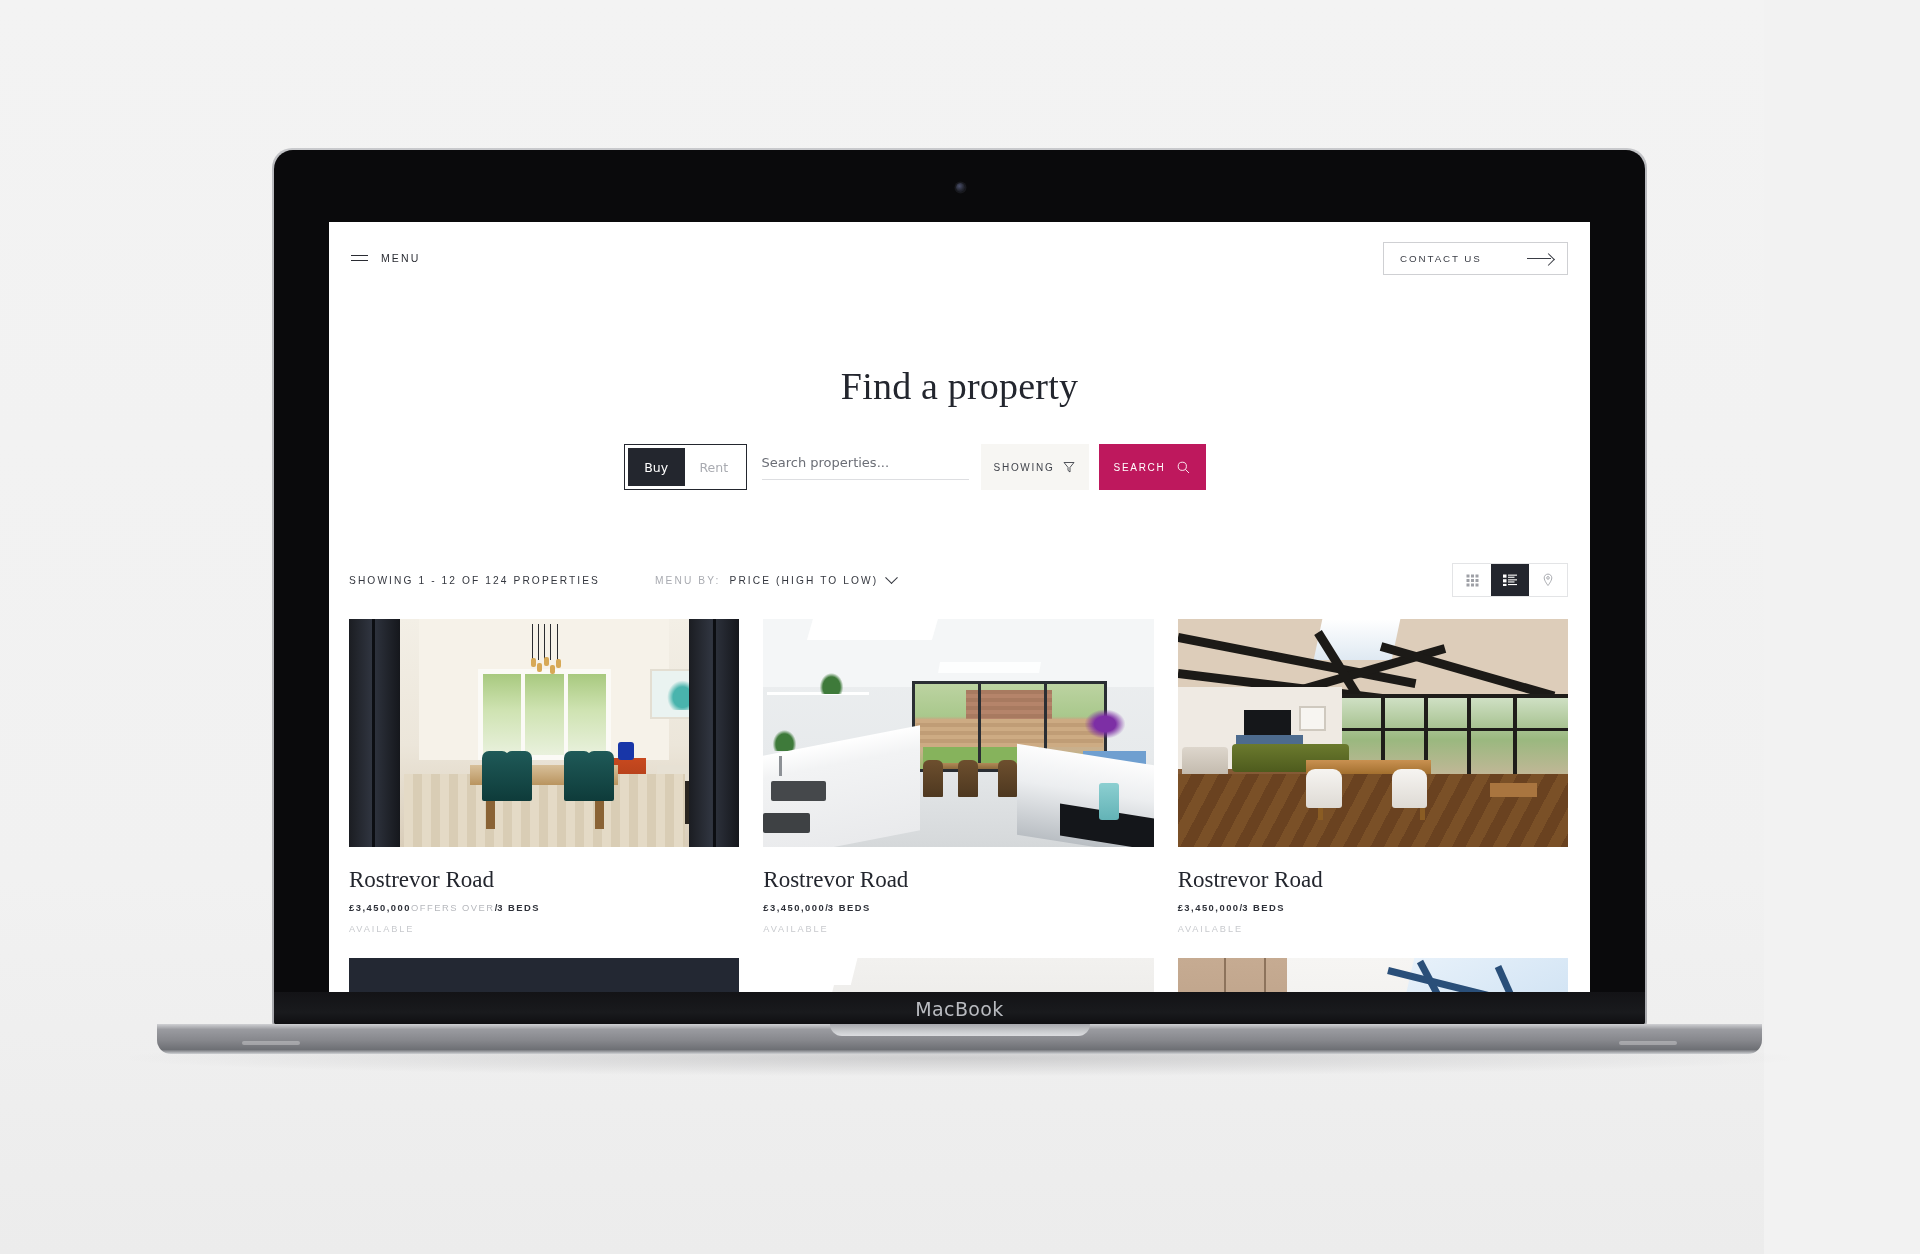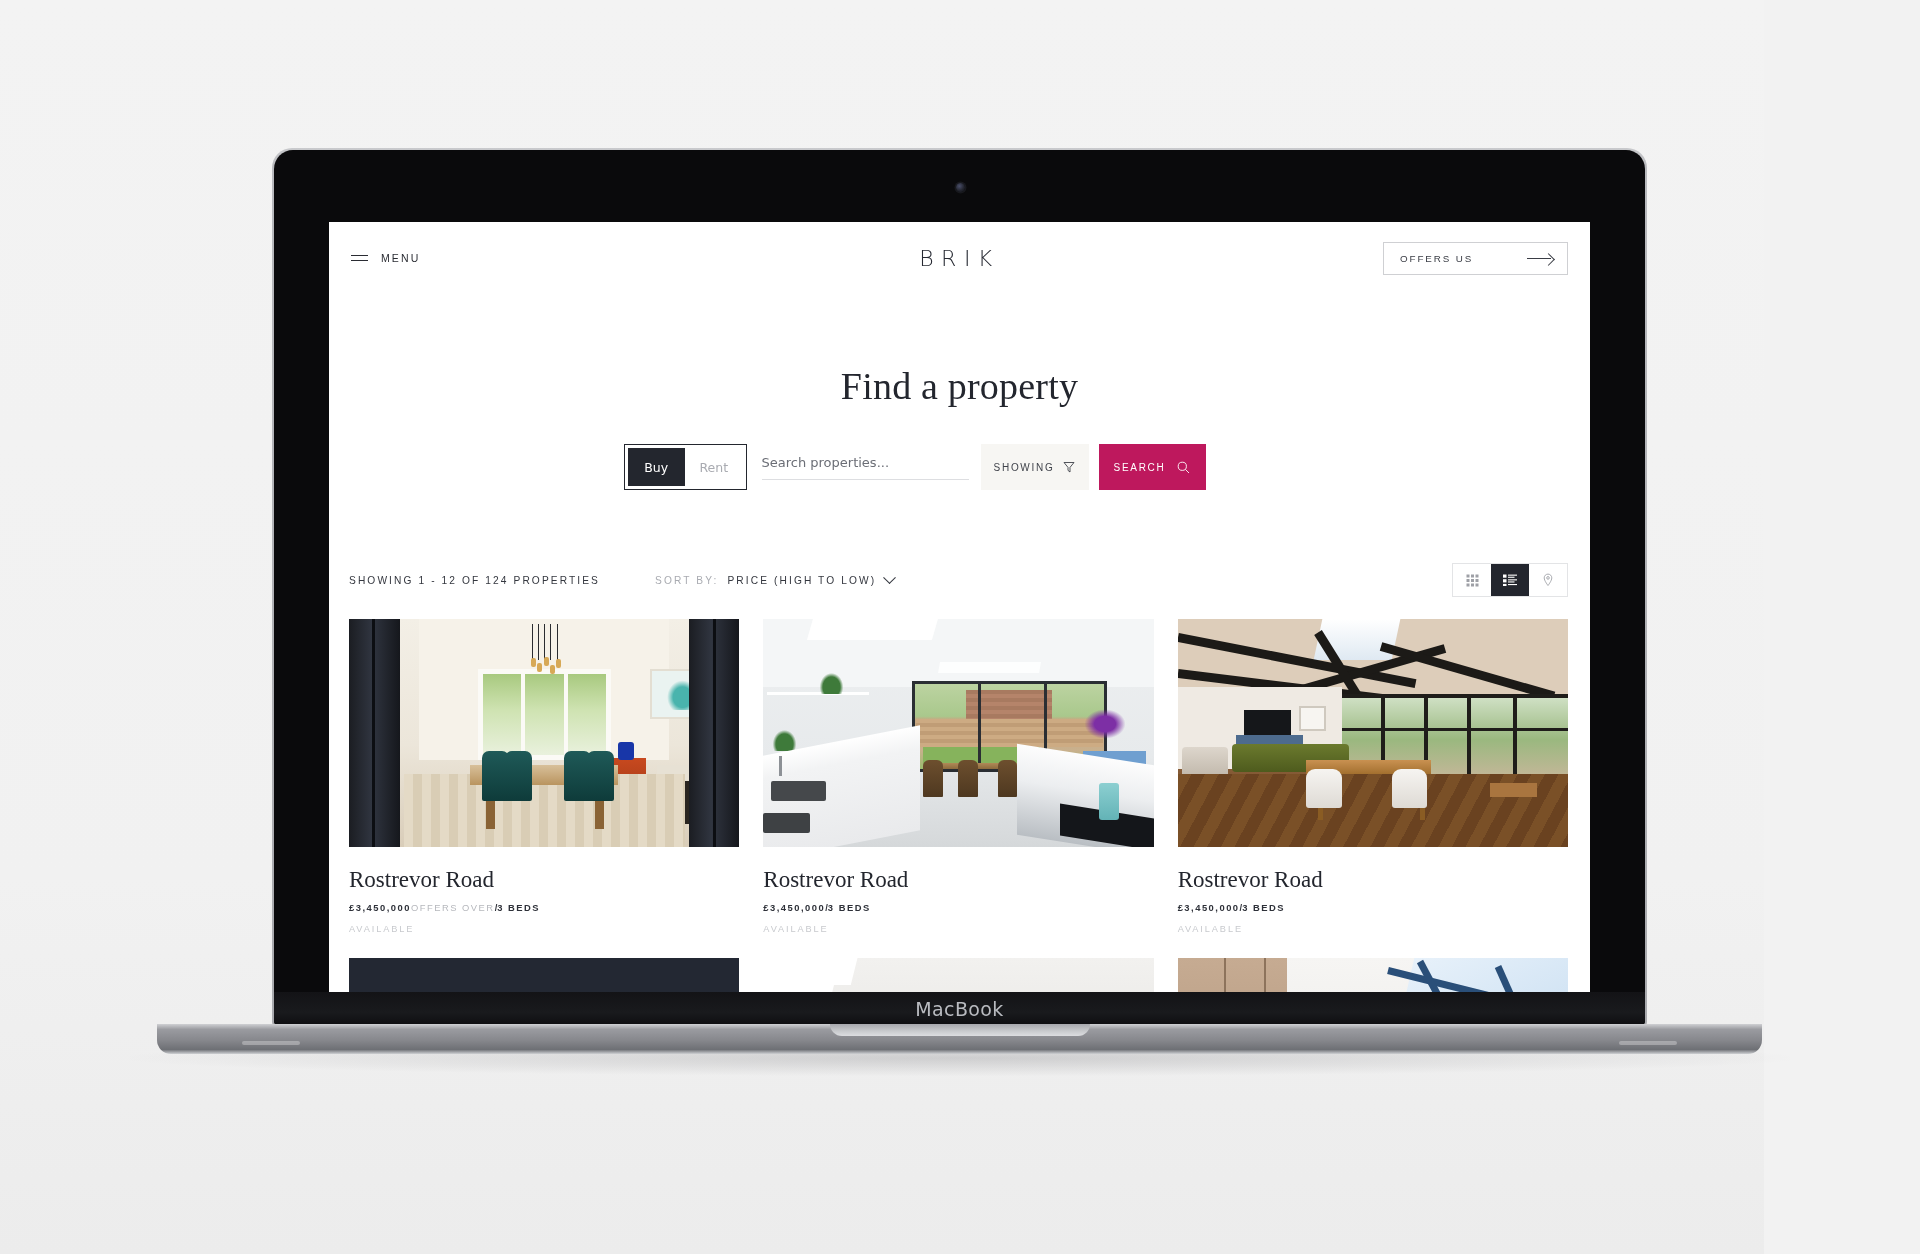--- a/index.html
+++ b/index.html
@@ -354,23 +354,22 @@
           <div class="site">
 
             <div class="topbar">
               <div class="menu-btn">
                 <span class="burger">
                   <span></span>
                     <span></span>
                 </span>
                 <span class="menu-label">MENU</span>
               </div>
-              <div class="brand">BRIK</div>
               <div class="contact-btn">
-                <span class="contact-txt">OFFERS US</span>
+                <span class="contact-txt">CONTACT US</span>
                 <span class="arrow-r"></span>
               </div>
             </div>
 
             <h1 class="hero-title">Find a property</h1>
 
             <div class="search-row">
               <div class="toggle">
                 <div class="tg-on">Buy</div>
                 <div class="tg-off">Rent</div>
@@ -389,21 +388,21 @@
                 <svg width="13" height="13" viewBox="0 0 13 13">
                   <circle cx="5.3" cy="5.3" r="4.1" fill="none" stroke="#ffffff" stroke-width="0.9"></circle>
                   <line x1="8.4" y1="8.4" x2="12" y2="12" stroke="#ffffff" stroke-width="0.9"></line>
                 </svg>
               </div>
             </div>
 
             <div class="results-bar">
               <div class="showing">SHOWING 1 - 12 OF 124 PROPERTIES</div>
               <div class="sortwrap">
-                <span class="sort-label">SORT BY:</span>
+                <span class="sort-label">MENU BY:</span>
                 <span class="sort-value">PRICE (HIGH TO LOW)</span>
                 <span class="chev"></span>
               </div>
               <div class="viewtoggle">
                 <div class="vt">
                   <svg width="13" height="13" viewBox="0 0 13 13">
                     <g fill="#9ea0a6">
                       <rect x="0.5" y="0.5" width="3" height="3"></rect>
                         <rect x="5" y="0.5" width="3" height="3"></rect>
                         <rect x="9.5" y="0.5" width="3" height="3"></rect>

